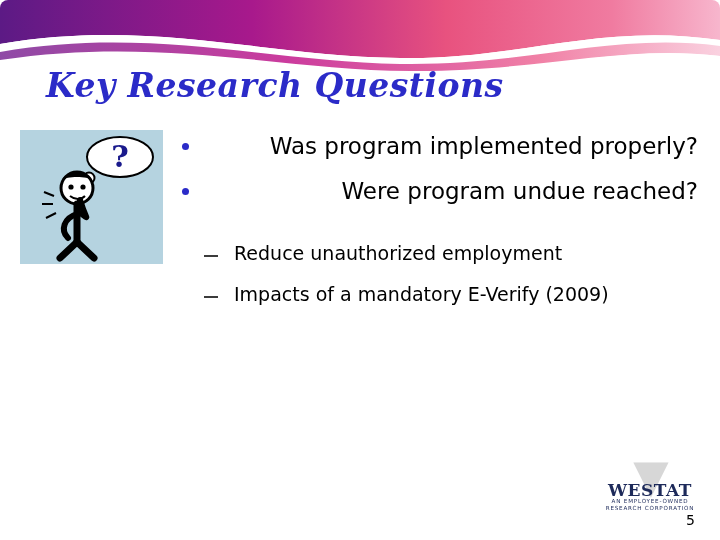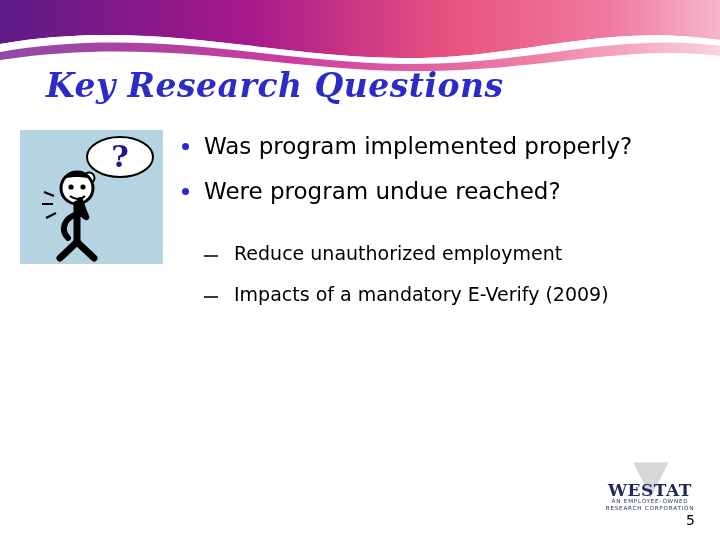--- a/index.html
+++ b/index.html
@@ -12,20 +12,21 @@
     background: #ffffff;
     font-family: "DejaVu Sans", sans-serif;
     overflow: hidden;
   }
   .slide {
     position: relative;
     width: 720px;
     height: 540px;
     background: #ffffff;
     overflow: hidden;
+    border-radius: 8px;
   }
   
   .banner {
     position: absolute;
     top: 0;
     left: 0;
     width: 720px;
     height: 72px;
     overflow: hidden;
   }
@@ -66,20 +67,21 @@
     width: 520px;
   }
   .bullet-l1 {
     position: relative;
     font-size: 23px;
     color: #000000;
     line-height: 1.1;
     margin-bottom: 20px;
     padding-left: 26px;
     white-space: nowrap;
+    text-align: right;
   }
   .bullet-l1 .dot {
     position: absolute;
     left: 4px;
     top: 9px;
     width: 7px;
     height: 7px;
     border-radius: 50%;
     background: #2b2bc8;
   }

